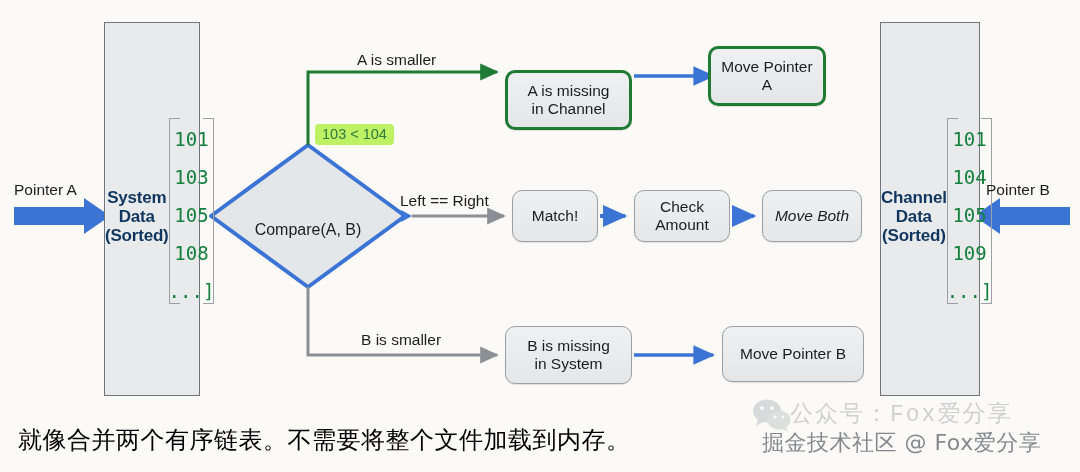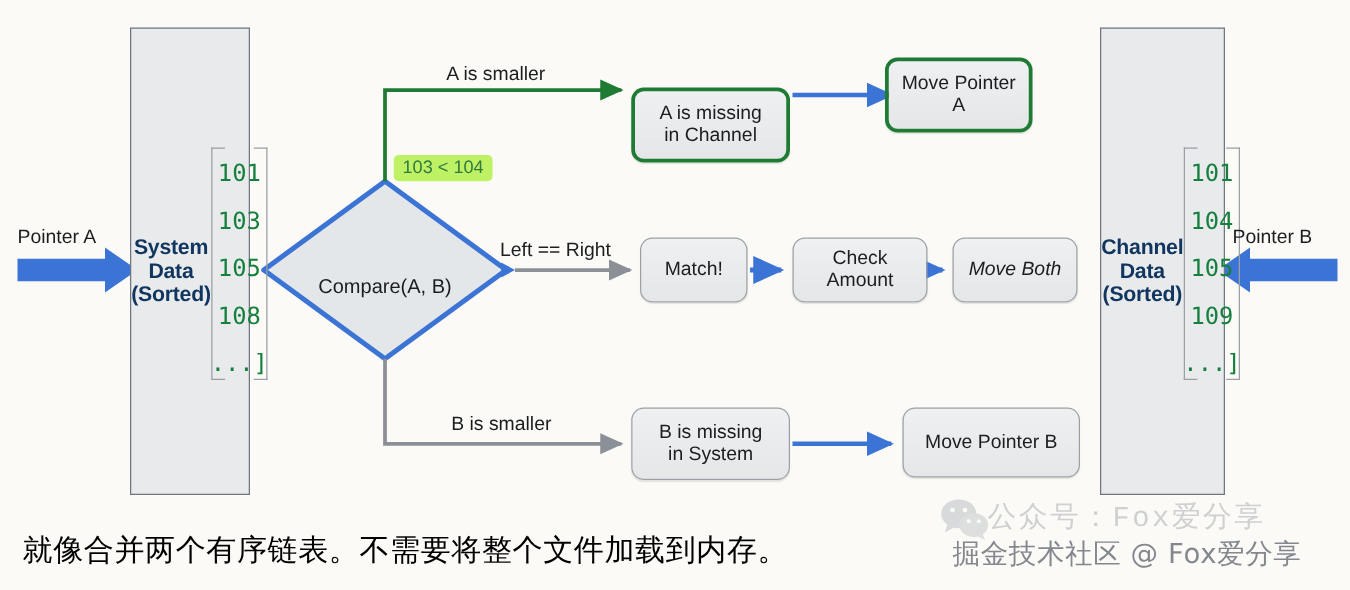--- a/index.html
+++ b/index.html
@@ -88,21 +88,21 @@
     box-shadow: 0 1px 1px rgba(0,0,0,0.10);
   }
   .node.green {
     border: 3px solid #1f7a33;
   }
   .node .lbl { display: block; padding: 0 6px; }
 
   #n-a-missing   { left: 505px; top: 46px;  width: 127px; height: 60px; margin-top: 24px; }
   #n-move-a      { left: 708px; top: 46px;  width: 118px; height: 60px; }
   #n-match       { left: 512px; top: 190px; width: 86px;  height: 52px; }
-  #n-check       { left: 634px; top: 190px; width: 108px;  height: 52px; }
+  #n-check       { left: 634px; top: 190px; width: 96px;  height: 52px; }
   #n-move-both   { left: 762px; top: 190px; width: 100px; height: 52px; font-style: italic; }
   #n-b-missing   { left: 505px; top: 326px; width: 127px; height: 58px; }
   #n-move-b      { left: 722px; top: 326px; width: 142px; height: 56px; }
 
   
   #decision {
     position: absolute;
     left: 211px; top: 159px;
     width: 194px; height: 142px;
   }

